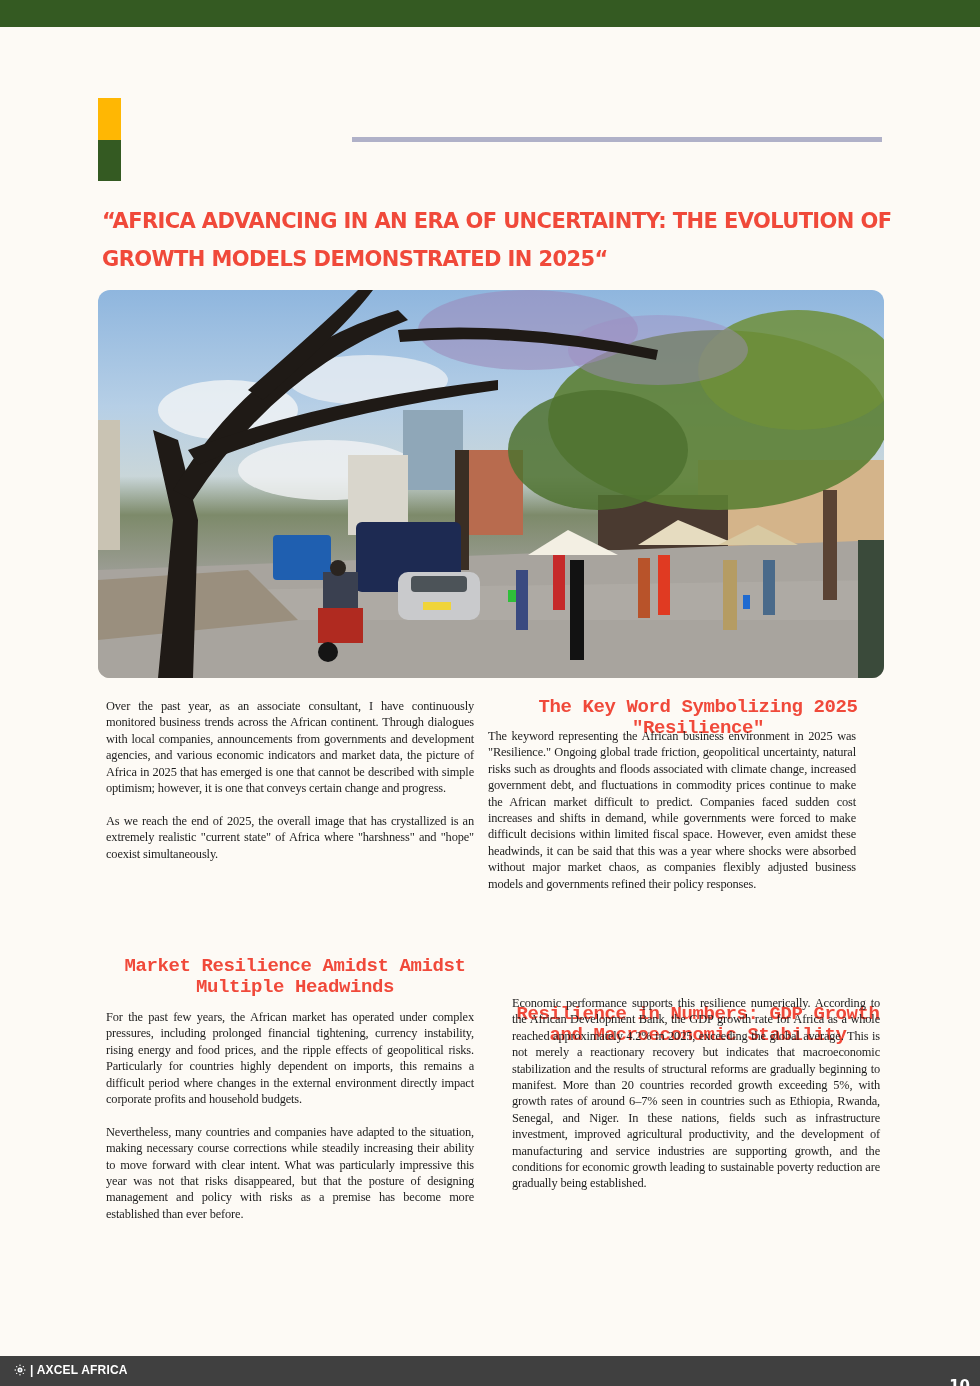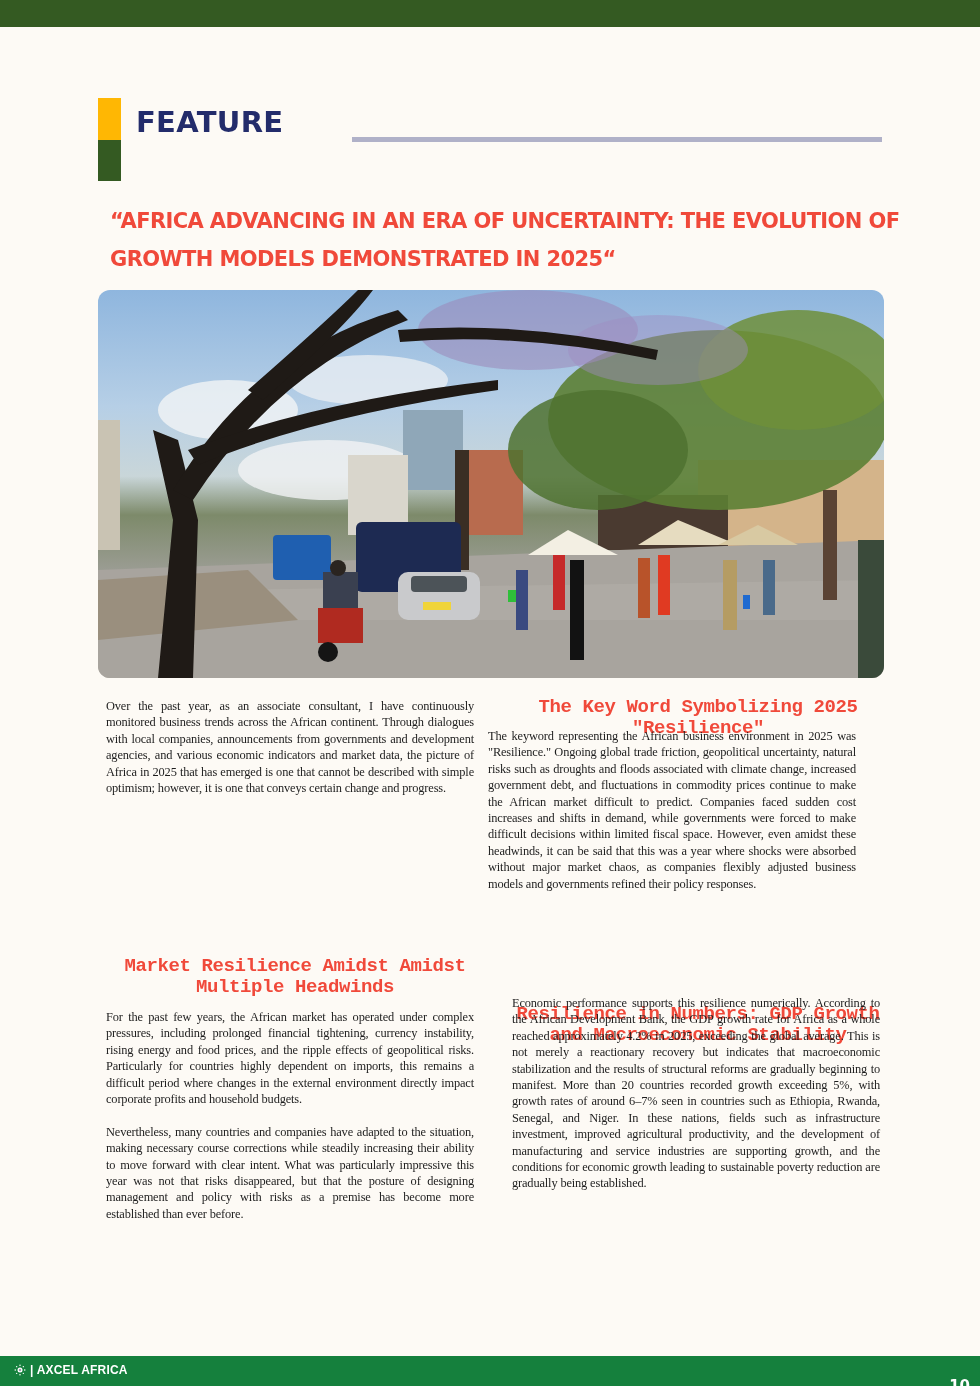--- a/index.html
+++ b/index.html
@@ -26,21 +26,21 @@
   }
   .feature-title {
     position: absolute; left: 38px; top: 8px;
     font-family: "DejaVu Sans", sans-serif; font-weight: bold;
     color: #232c6b; font-size: 29px; line-height: 32px; letter-spacing: 0.3px;
   }
   .feature-rule {
     position: absolute; left: 254px; top: 39px; width: 530px; height: 5px; background: #b0b1c8;
   }
   .headline {
-    position: absolute; left: 110px; top: 202px; width: 790px;
+    position: absolute; left: 102px; top: 202px; width: 790px;
     font-family: "DejaVu Sans", sans-serif; font-weight: bold;
     color: #f0493a; font-size: 21px; line-height: 38px; letter-spacing: -0.6px;
   }
   .photo {
     position: absolute; left: 98px; top: 290px; width: 786px; height: 388px;
     border-radius: 12px; overflow: hidden;
     background: linear-gradient(180deg, #8fb6de 0%, #b6cfe6 30%, #c9d6d9 48%, #7d8a6a 58%, #9a9c92 72%, #a9a6a0 100%);
   }
   .photo svg { position: absolute; left: 0; top: 0; width: 100%; height: 100%; }
   .col {
@@ -52,21 +52,21 @@
   .col p:last-child { margin-bottom: 0; }
   .col-left { left: 106px; top: 698px; width: 368px; }
   .subhead {
     font-family: Liberation Mono, monospace; font-weight: bold; color: #f0493a;
     font-size: 19px; line-height: 21px; text-align: center; letter-spacing: -0.4px;
   }
   .sh-left { position: absolute; left: 105px; top: 956px; width: 380px; }
   .sh-right-1 { position: absolute; left: 508px; top: 697px; width: 380px; }
   .sh-right-2 { position: absolute; left: 508px; top: 980px; width: 380px; margin-top: 24px; }
   .footer {
-    position: absolute; left: 0; top: 1356px; width: 980px; height: 30px; background: #15803d;
+    position: absolute; left: 0; top: 1356px; width: 980px; height: 30px; background: #404040;
     color: #ffffff;
   }
   .footer-brand {
     position: absolute; left: 14px; top: 7px; display: flex; align-items: center; gap: 4px;
     font-family: "Liberation Sans", sans-serif; font-weight: bold; font-size: 12px; letter-spacing: 0.2px;
   }
   .footer-brand svg { width: 12px; height: 12px; }
   .page-number {
     position: absolute; right: 10px; top: 21px;
     font-family: "DejaVu Sans", sans-serif; font-weight: bold; font-size: 15px;
@@ -74,21 +74,20 @@
 </style>
 </head>
 <body>
 
 <div class="top-bar"></div>
 
 <div class="feature-block">
   <div class="accent-yellow"></div>
   <div class="accent-green"></div>
   <div class="feature-title">
-    <div>FEATURE</div>
   </div>
   <div class="feature-rule"></div>
 </div>
 
 <h1 class="headline">“AFRICA ADVANCING IN AN ERA OF UNCERTAINTY: THE EVOLUTION OF GROWTH MODELS DEMONSTRATED IN 2025“</h1>
 
 <div class="photo">
   <svg viewBox="0 0 786 388" preserveAspectRatio="none">
 
     <ellipse cx="130" cy="120" rx="70" ry="30" fill="#eef2f4" opacity="0.85"></ellipse>
@@ -146,20 +145,21 @@
     <rect x="625" y="270" width="14" height="70" fill="#b59c63"></rect>
     <rect x="665" y="270" width="12" height="55" fill="#4a6a8a"></rect>
     <rect x="760" y="250" width="26" height="138" fill="#3a4a3a"></rect>
     <rect x="410" y="300" width="8" height="12" fill="#2fbf3a"></rect>
     <rect x="645" y="305" width="7" height="14" fill="#1f6ad0"></rect>
   </svg>
 </div>
 
 <div class="col col-left">
   <p>Over the past year, as an associate consultant, I have continuously monitored business trends across the African continent. Through dialogues with local companies, announcements from governments and development agencies, and various economic indicators and market data, the picture of Africa in 2025 that has emerged is one that cannot be described with simple optimism; however, it is one that conveys certain change and progress.</p>
+  <p>As we reach the end of 2025, the overall image that has crystallized is an extremely realistic "current state" of Africa where "harshness" and "hope" coexist simultaneously.</p>
 </div>
 
 <h2 class="subhead sh-left">Market Resilience Amidst Amidst Multiple Headwinds</h2>
 
 <div class="col" style="left:106px; top:1009px; width:368px;">
   <p>For the past few years, the African market has operated under complex pressures, including prolonged financial tightening, currency instability, rising energy and food prices, and the ripple effects of geopolitical risks. Particularly for countries highly dependent on imports, this remains a difficult period where changes in the external environment directly impact corporate profits and household budgets.</p>
   <p>Nevertheless, many countries and companies have adapted to the situation, making necessary course corrections while steadily increasing their ability to move forward with clear intent. What was particularly impressive this year was not that risks disappeared, but that the posture of designing management and policy with risks as a premise has become more established than ever before.</p>
 </div>
 
 <h2 class="subhead sh-right-1">The Key Word Symbolizing 2025 "Resilience"</h2>

